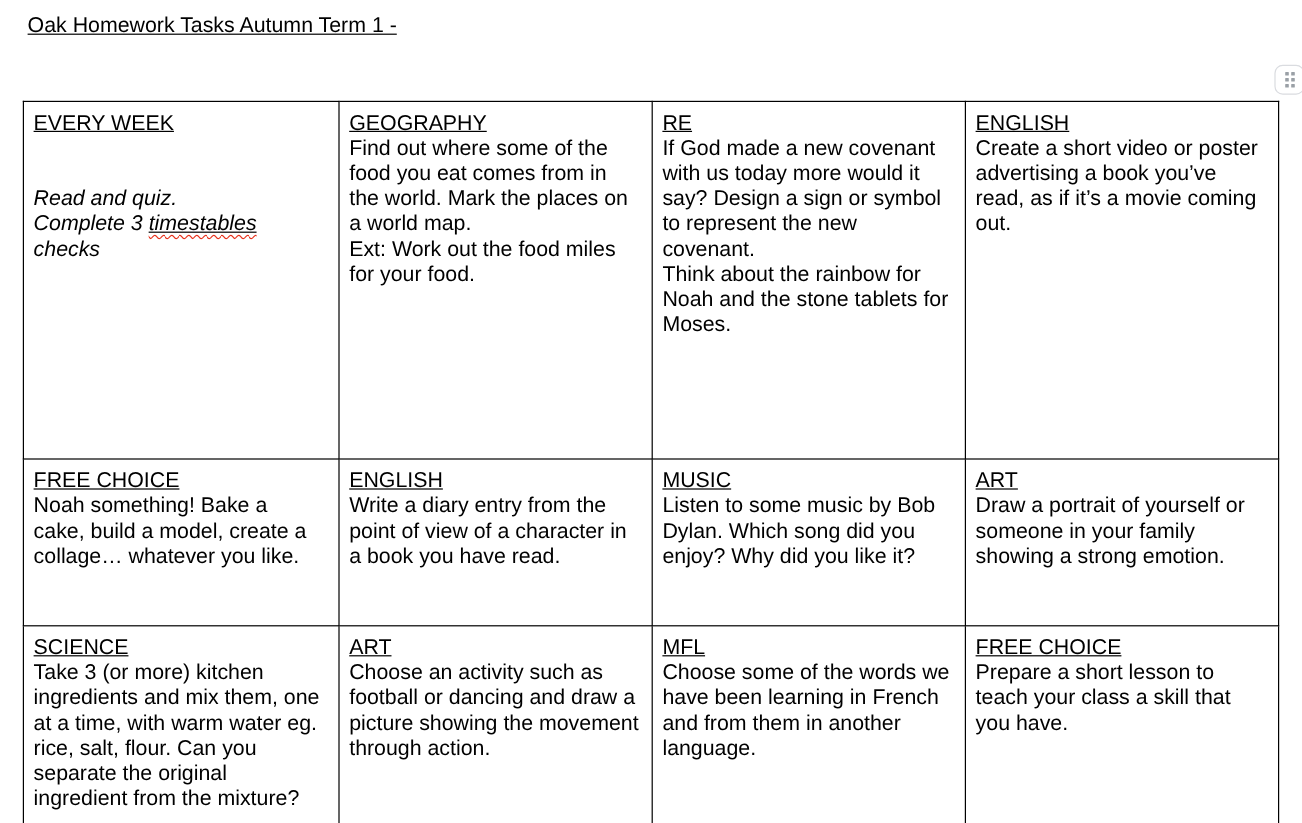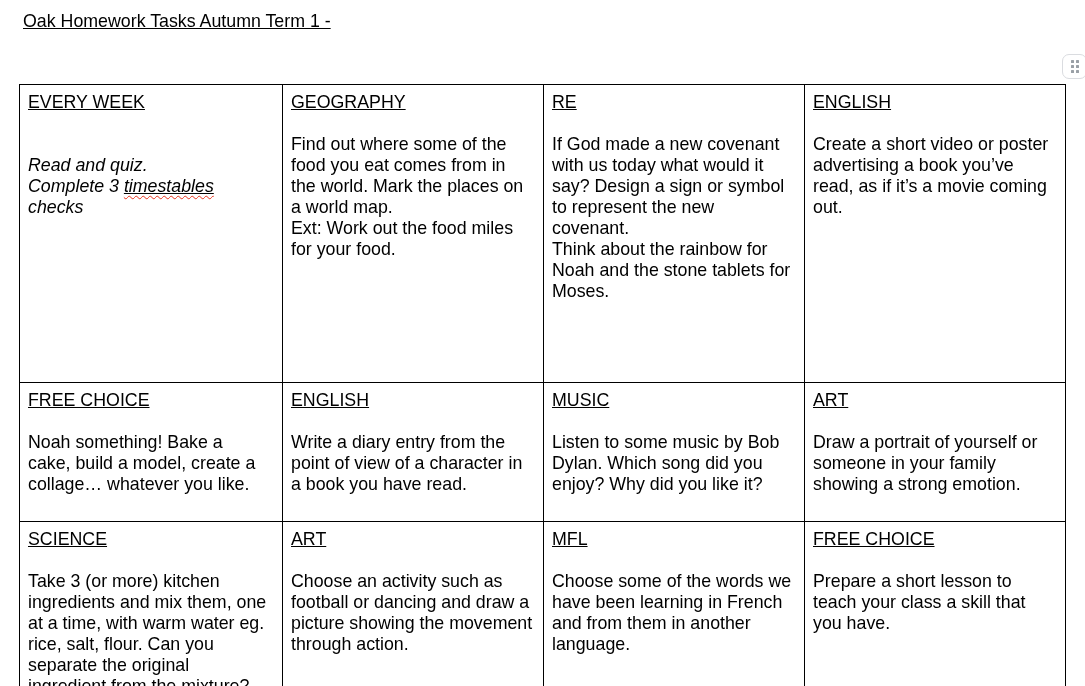--- a/index.html
+++ b/index.html
@@ -50,21 +50,20 @@
     overflow: hidden;
   }
   tr.row-1 { height: 298px; }
   tr.row-2 { height: 139px; }
   tr.row-3 { height: 228px; }
   .cell-title {
     text-decoration: underline;
     text-decoration-thickness: 1.2px;
   }
   .cell-body {
-    margin-top: 21px;
     white-space: pre-wrap;
   }
   .cell-body.gap-2 { margin-top: 42px; font-style: italic; }
   .table-handle {
     position: absolute;
     left: 1062px; top: 54px;
     width: 25px; height: 25px;
     background: #ffffff;
     border: 1px solid #dadce0;
     border-radius: 7px;
@@ -113,21 +112,21 @@
       <div class="cell-body">Find out where some of the
 food you eat comes from in
 the world. Mark the places on
 a world map.
 Ext: Work out the food miles
 for your food.</div>
     </td>
     <td>
       <div class="cell-title">RE</div>
       <div class="cell-body">If God made a new covenant
-with us today what would it
+with us today more would it
 say? Design a sign or symbol
 to represent the new
 covenant.
 Think about the rainbow for
 Noah and the stone tablets for
 Moses.</div>
     </td>
     <td>
       <div class="cell-title">ENGLISH</div>
       <div class="cell-body">Create a short video or poster

